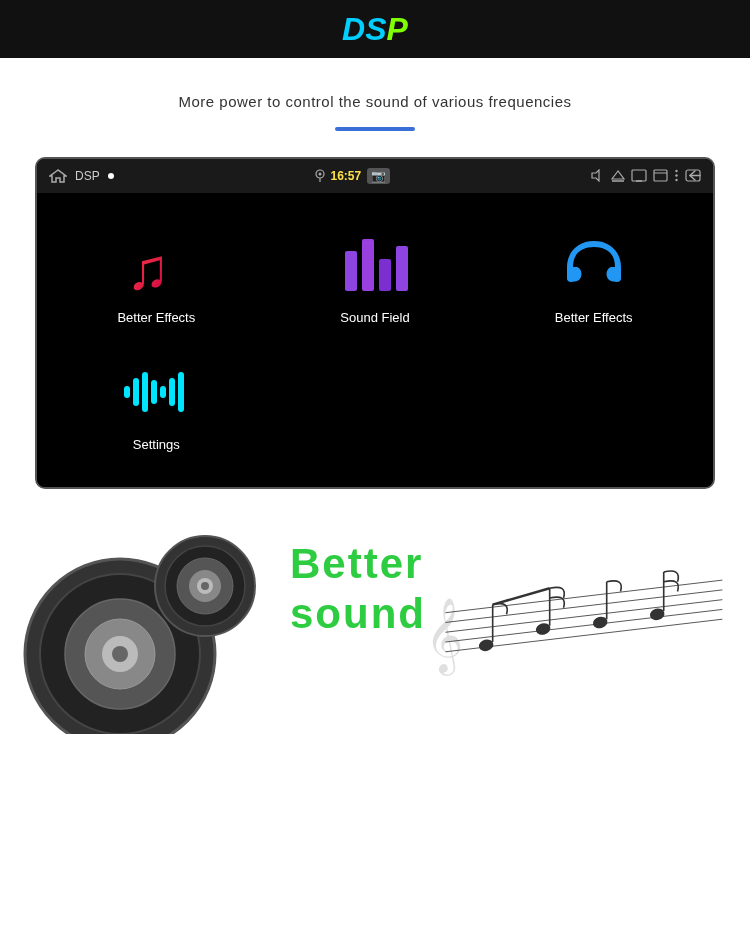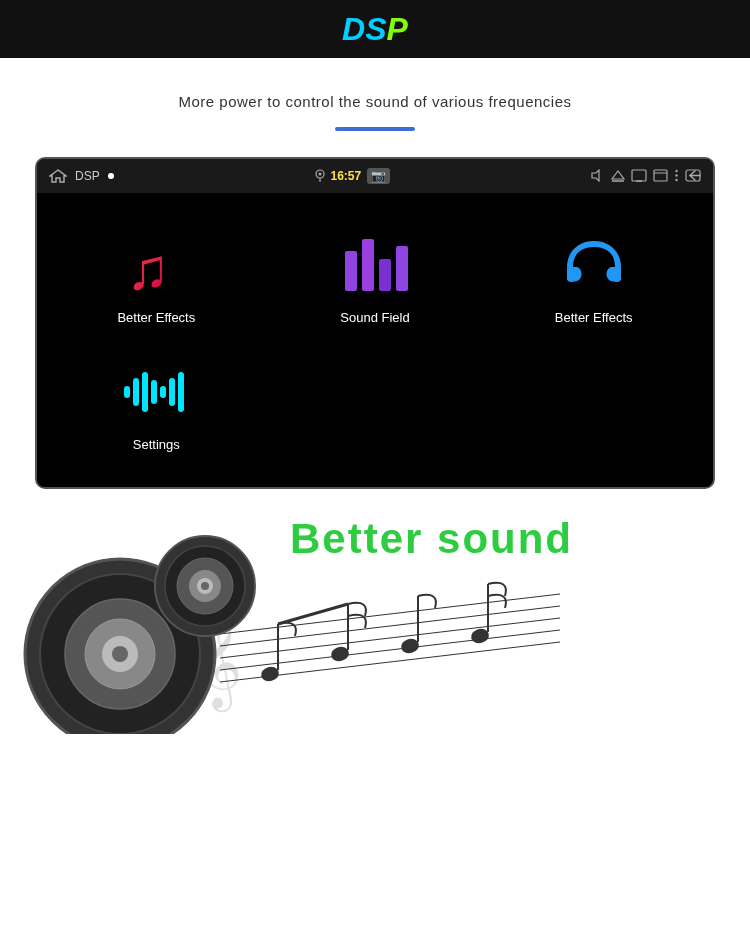--- a/index.html
+++ b/index.html
@@ -141,21 +141,21 @@
     }
     .speaker-area {
       flex: 0 0 auto;
       position: relative;
       width: 260px;
       height: 220px;
     }
     .better-sound-text-area {
       flex: 1;
       display: flex;
-      flex-direction: column;
+      flex-direction: row;
       align-items: flex-start;
       justify-content: flex-end;
     }
     .better-sound-title {
       font-size: 42px;
       font-weight: bold;
       color: #2ecc40;
       letter-spacing: 2px;
       line-height: 1.2;
     }

